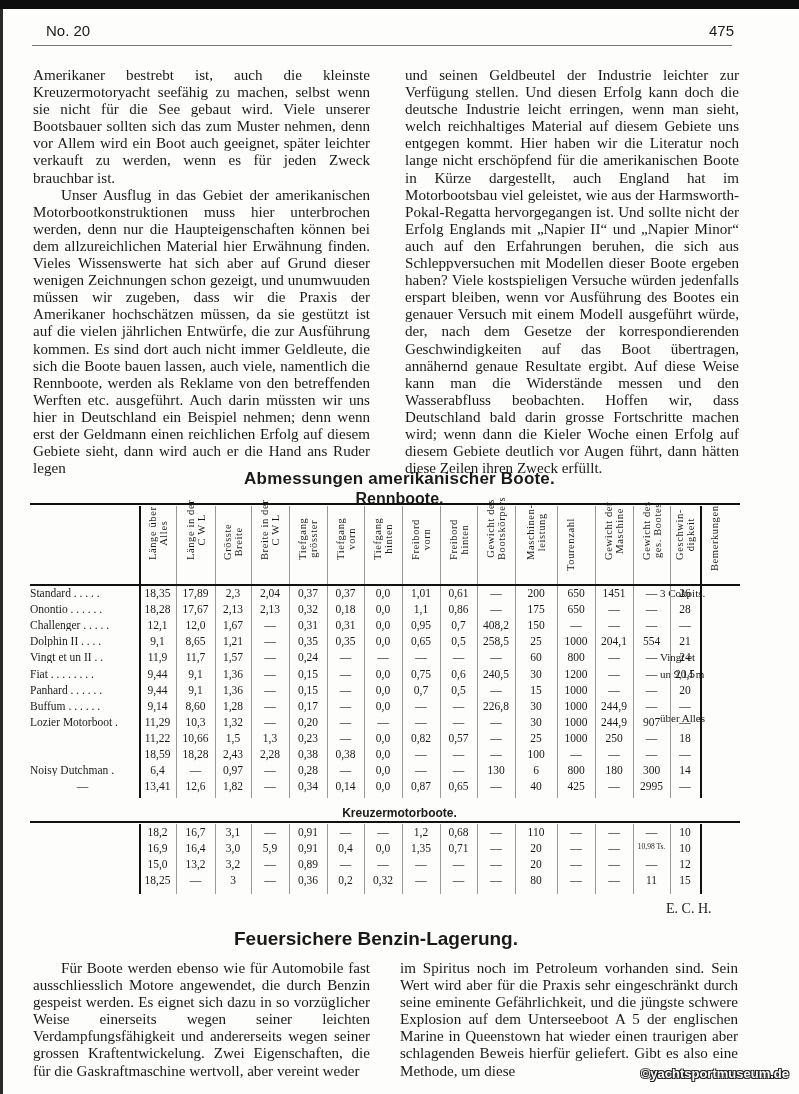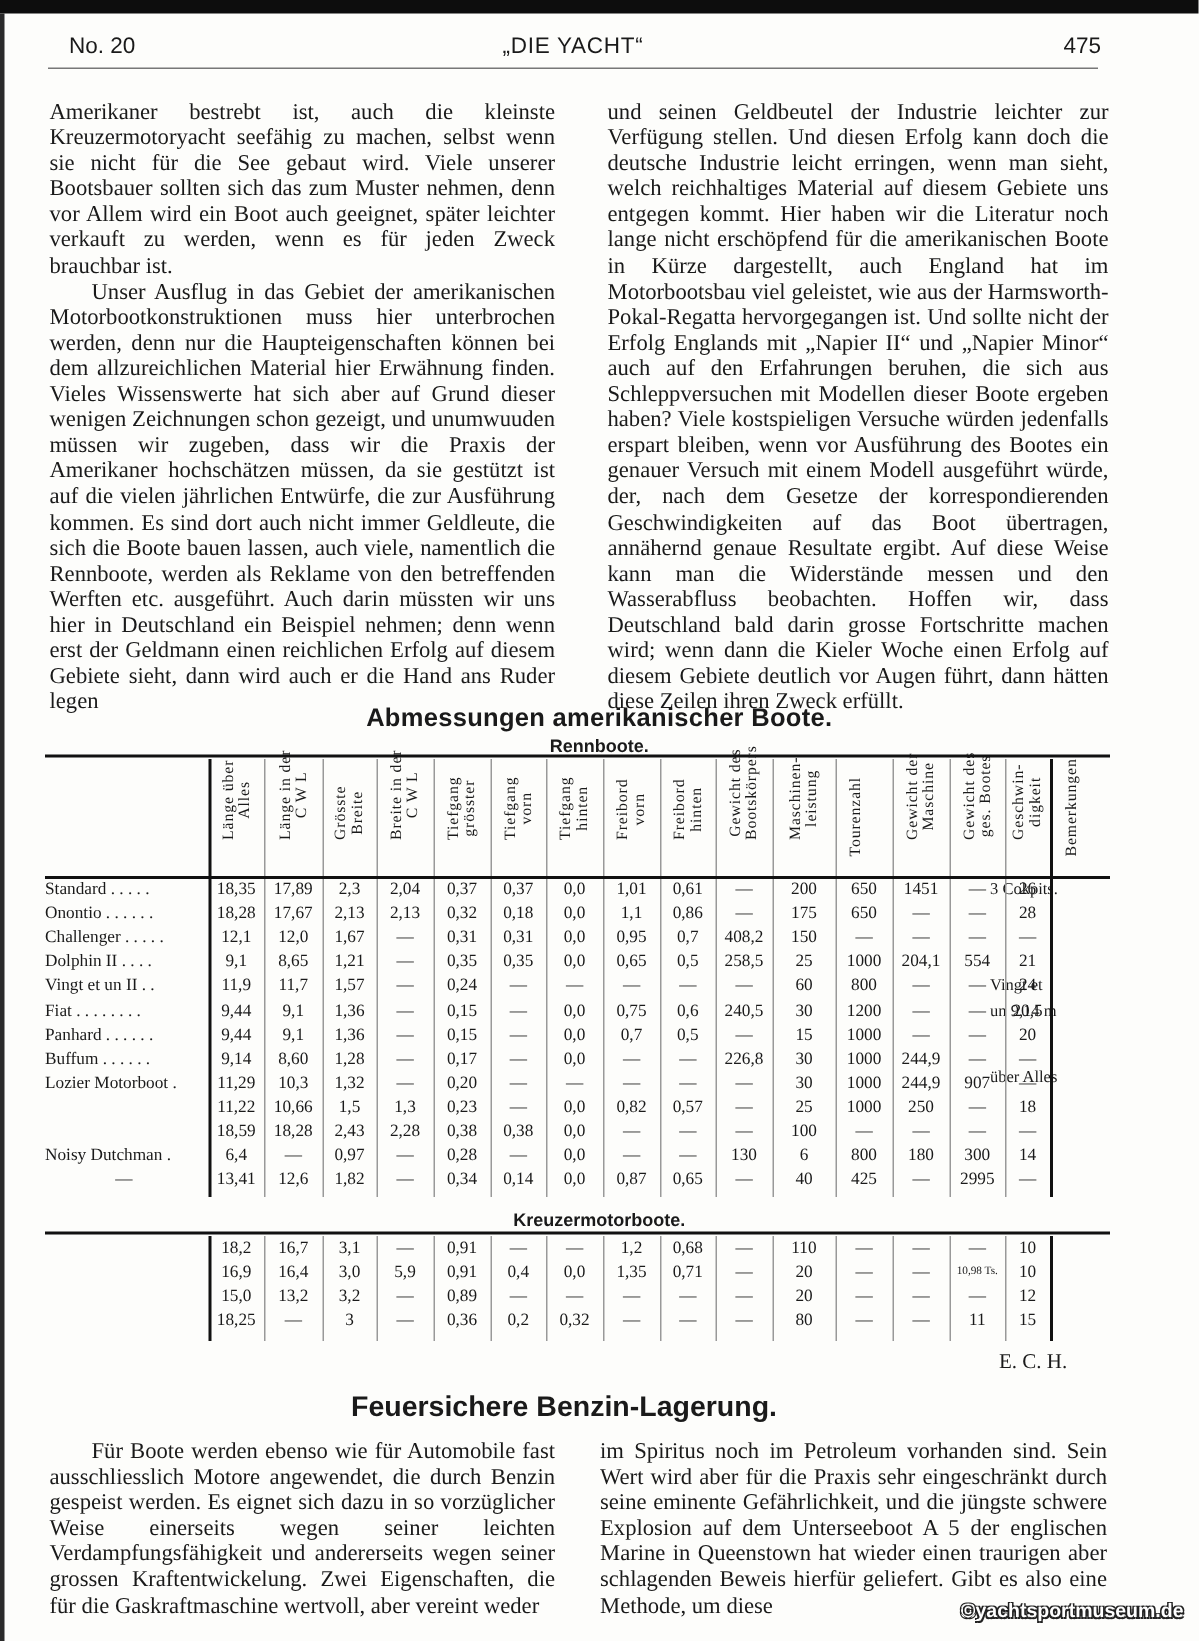--- a/index.html
+++ b/index.html
@@ -13,21 +13,21 @@
   .header .pg { position:absolute; right:-2px; top:0; }
   .header-rule { position:absolute; left:32px; top:45px; width:700px; height:1px; background:#777; }
 
   .col { position:absolute; font-size:15.1px; line-height:17.1px; text-align:justify; text-align-last:left; }
   .col p { margin:0; }
   .col .ind { text-indent:28px; }
   .colL { left:33px; top:67px; width:337px; }
   .colR { left:405px; top:67px; width:334px; }
 
   .tbl-title { position:absolute; left:0; width:799px; top:469px; text-align:center; font-family:"Liberation Sans", sans-serif; font-weight:bold; font-size:17px; letter-spacing:0.2px; }
-  .tbl-sub { position:absolute; left:0; width:799px; top:490px; text-align:center; font-family:"Liberation Sans", sans-serif; font-weight:bold; font-size:12px; }
+  .tbl-sub { position:absolute; left:0; width:799px; top:490px; text-align:center; font-family:"Liberation Sans", sans-serif; font-weight:bold; font-size:16px; }
   .tbl-sub2 { position:absolute; left:0; width:799px; top:806px; text-align:center; font-family:"Liberation Sans", sans-serif; font-weight:bold; font-size:12px; }
 
   .rule-thick { position:absolute; height:2px; background:#111; }
   .vline { position:absolute; width:1px; background:#999; }
   .vline.dark { width:2px; background:#111; }
 
   .hcell { position:absolute; top:504px; height:80px; }
   .hcell span { position:absolute; left:50%; bottom:2px; transform-origin:0 0; transform:rotate(-90deg); white-space:pre; font-size:10.5px; line-height:11px; text-align:center; letter-spacing:0.6px; }
 
   .row-name { position:absolute; left:30px; width:105px; font-size:11.5px; white-space:nowrap; overflow:hidden; }
@@ -42,21 +42,20 @@
                text-shadow:-1px -1px 0 #222, 1px -1px 0 #222, -1px 1px 0 #222, 1px 1px 0 #222; }
 </style>
 </head>
 <body>
 
 <div class="topbar"></div>
 <div class="leftedge"></div>
 
 <div class="header">
   <span class="no">No. 20</span>
-  <span class="title">„DIE YACHT“</span>
   <span class="pg">475</span>
 </div>
 <div class="header-rule"></div>
 
 <div class="col colL">
   <p>Amerikaner bestrebt ist, auch die kleinste Kreuzermotoryacht seefähig zu machen, selbst wenn sie nicht für die See gebaut wird. Viele unserer Bootsbauer sollten sich das zum Muster nehmen, denn vor Allem wird ein Boot auch geeignet, später leichter verkauft zu werden, wenn es für jeden Zweck brauchbar ist.</p>
   <p class="ind">Unser Ausflug in das Gebiet der amerikanischen Motorbootkonstruktionen muss hier unterbrochen werden, denn nur die Haupteigenschaften können bei dem allzureichlichen Material hier Erwähnung finden. Vieles Wissenswerte hat sich aber auf Grund dieser wenigen Zeichnungen schon gezeigt, und unumwuuden müssen wir zugeben, dass wir die Praxis der Amerikaner hochschätzen müssen, da sie gestützt ist auf die vielen jährlichen Entwürfe, die zur Ausführung kommen. Es sind dort auch nicht immer Geldleute, die sich die Boote bauen lassen, auch viele, namentlich die Rennboote, werden als Reklame von den betreffenden Werften etc. ausgeführt. Auch darin müssten wir uns hier in Deutschland ein Beispiel nehmen; denn wenn erst der Geldmann einen reichlichen Erfolg auf diesem Gebiete sieht, dann wird auch er die Hand ans Ruder legen</p>
 </div>
 <div class="col colR">
   <p>und seinen Geldbeutel der Industrie leichter zur Verfügung stellen. Und diesen Erfolg kann doch die deutsche Industrie leicht erringen, wenn man sieht, welch reichhaltiges Material auf diesem Gebiete uns entgegen kommt. Hier haben wir die Literatur noch lange nicht erschöpfend für die amerikanischen Boote in Kürze dargestellt, auch England hat im Motorbootsbau viel geleistet, wie aus der Harmsworth-Pokal-Regatta hervorgegangen ist. Und sollte nicht der Erfolg Englands mit „Napier II“ und „Napier Minor“ auch auf den Erfahrungen beruhen, die sich aus Schleppversuchen mit Modellen dieser Boote ergeben haben? Viele kostspieligen Versuche würden jedenfalls erspart bleiben, wenn vor Ausführung des Bootes ein genauer Versuch mit einem Modell ausgeführt würde, der, nach dem Gesetze der korrespondierenden Geschwindigkeiten auf das Boot übertragen, annähernd genaue Resultate ergibt. Auf diese Weise kann man die Widerstände messen und den Wasserabfluss beobachten. Hoffen wir, dass Deutschland bald darin grosse Fortschritte machen wird; wenn dann die Kieler Woche einen Erfolg auf diesem Gebiete deutlich vor Augen führt, dann hätten diese Zeilen ihren Zweck erfüllt.</p>

